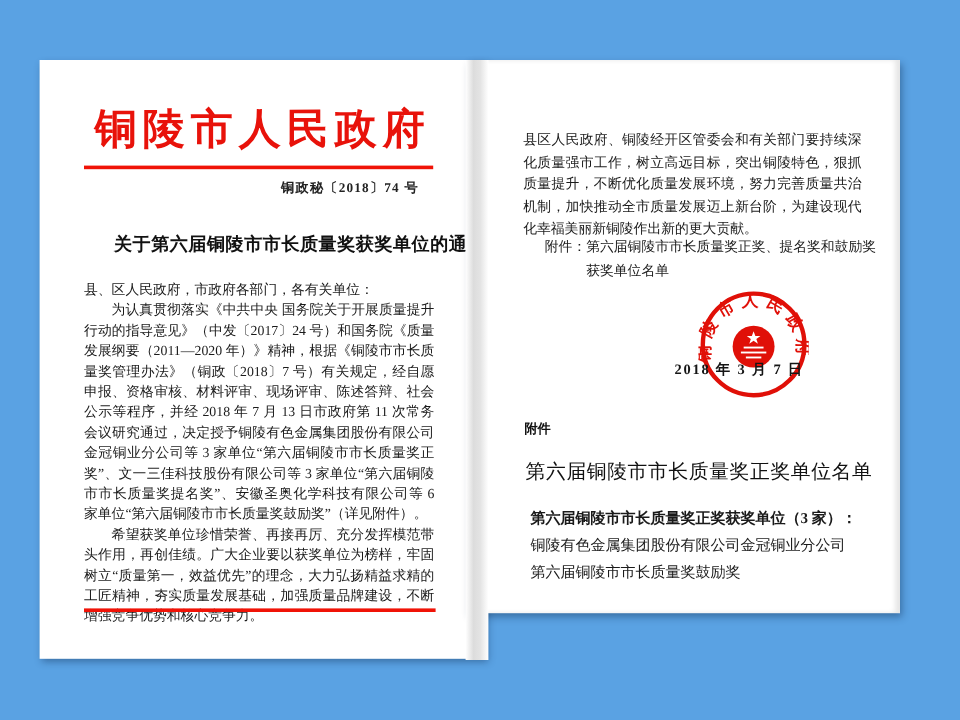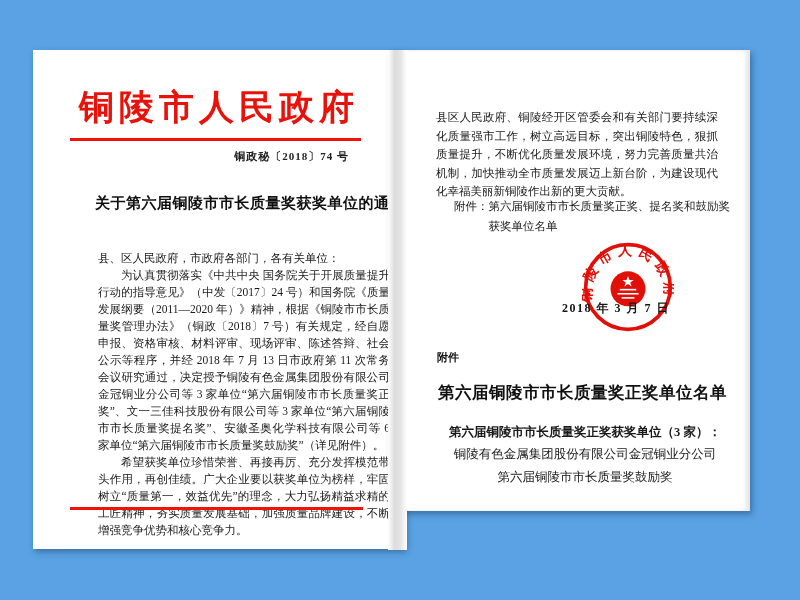--- a/index.html
+++ b/index.html
@@ -50,25 +50,24 @@
     letter-spacing: 1px;
   }
   .doc-title {
     position: absolute; top: 144px; left: 0; width: 100%;
     text-align: right;
     font-size: 15px; font-weight: bold; color: #111;
     letter-spacing: 0.5px;
     white-space: nowrap;
   }
   .body-text {
-    position: absolute; top: 200px; left: 37px; width: 292px;
+    position: absolute; top: 184px; left: 37px; width: 292px;
     font-size: 11.5px; line-height: 17px;
     color: #1a1a1a;
     text-align: justify;
-    margin-left: 28px;
   }
   .body-text p { margin: 0; }
   .body-text .para { text-indent: 2em; }
 
   
   .continuation {
     position: absolute; top: 58px; left: 46px; width: 282px;
     font-size: 11.5px; line-height: 18.5px;
     color: #1a1a1a;
     text-align: justify;
@@ -90,29 +89,28 @@
     letter-spacing: 1.5px;
     z-index: 3;
     white-space: nowrap;
   }
   .appendix-label {
     position: absolute; top: 300px; left: 47px;
     font-size: 11px; font-weight: bold; color: #111;
   }
   .appendix-title {
     position: absolute; top: 332px; left: 48px;
-    font-size: 16.5px; font-weight: bold; color: #111;
+    font-size: 16.5px; font-weight: normal; color: #111;
     letter-spacing: 0.5px;
     white-space: nowrap;
   }
   .winners {
     position: absolute; top: 371px; left: 52px; width: 286px;
     font-size: 12.5px; line-height: 22.3px;
     color: #1a1a1a;
-    text-align: center;
   }
   .winner-header { font-weight: bold; }
   .winner-item   { font-weight: 500; }
 </style>
 </head>
 <body>
 
 <div class="scene">
 
   <div class="page page-left">

